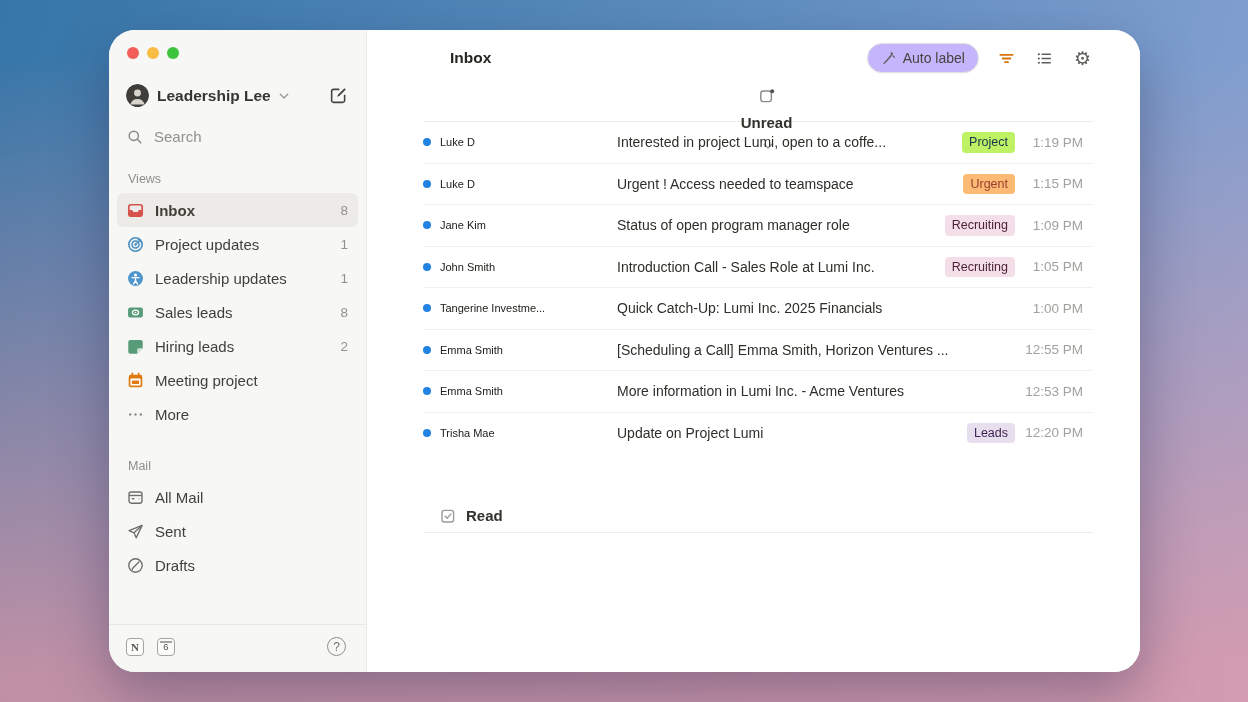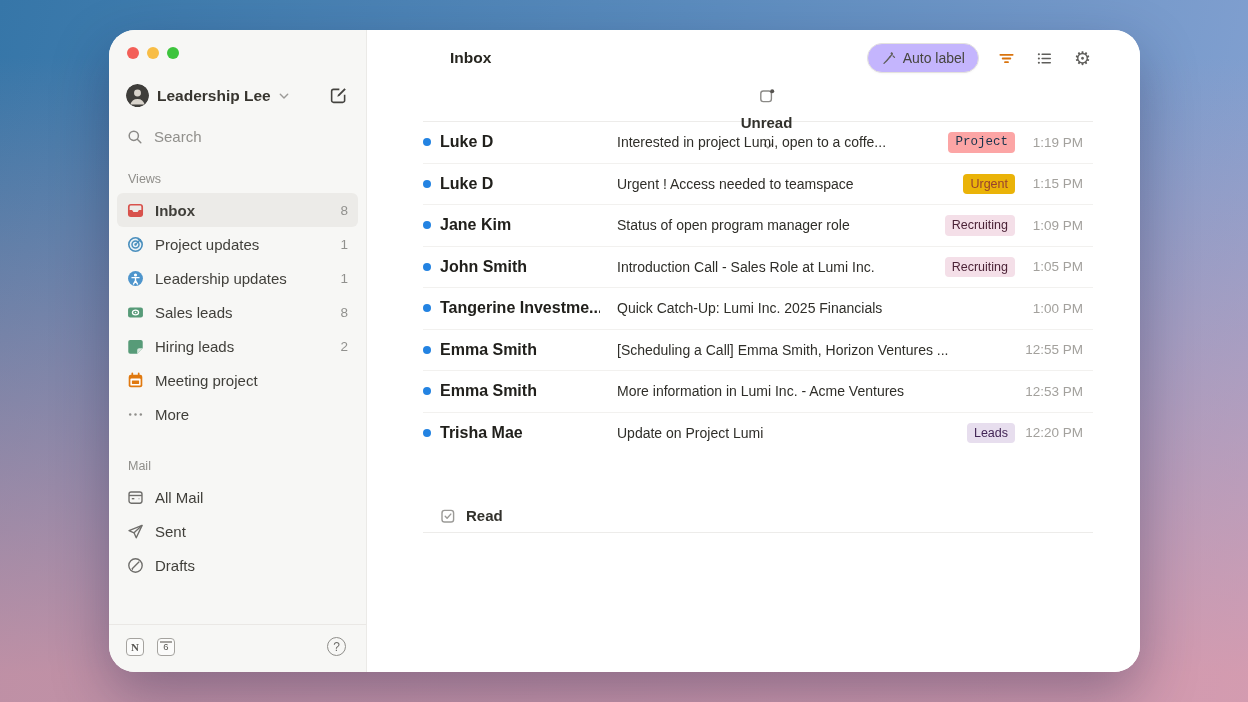--- a/index.html
+++ b/index.html
@@ -65,27 +65,27 @@
   .icon-btn{background:none;border:none;padding:2px;cursor:pointer;display:flex;align-items:center;}
   .glyph{font-size:19px;line-height:1;color:#5f5e5b;font-family:"DejaVu Sans",sans-serif;}
   .list-header{display:flex;align-items:center;gap:10px;height:33px;padding-left:17px;
     border-bottom:1px solid #edecea;cursor:pointer;}
   .list-header-label{font-size:15px;font-weight:700;color:#32312c;}
   .read-header{margin-top:46px;}
   .email-list{display:flex;flex-direction:column;}
   .email-row{display:flex;align-items:center;height:40.5px;border-bottom:1px solid #f2f1ef;cursor:pointer;}
   .email-row:last-child{border-bottom:none;}
   .dot{width:8px;height:8px;border-radius:50%;background:#2383e2;margin-right:9px;flex:0 0 auto;}
-  .sender{width:160px;min-width:160px;font-size:16px;font-weight:700;color:#21201c;
+  .sender{width:160px;min-width:160px;font-size:11px;font-weight:400;color:#21201c;
     white-space:nowrap;overflow:hidden;margin-right:17px;}
   .subject{flex:1;font-size:14px;color:#2f2e29;white-space:nowrap;overflow:hidden;}
   .badge{font-size:12.5px;font-weight:500;line-height:1;padding:4px 7px;border-radius:4px;
     margin-left:10px;white-space:nowrap;}
-  .badge--blue{background:#fca5a5;color:#18344c;font-family:Liberation Mono, monospace;}
-  .badge--red{background:#eab308;color:#96402f;}
+  .badge--blue{background:#bef264;color:#18344c;}
+  .badge--red{background:#fdba74;color:#96402f;}
   .badge--pink{background:#f4dfe8;color:#4c2337;}
   .badge--purple{background:#e7deee;color:#412454;}
   .time{width:78px;min-width:78px;text-align:right;font-size:13.5px;color:#a3a19d;padding-right:10px;
     box-sizing:border-box;}
 </style>
 </head>
 <body>
 
 <div class="window">
 

